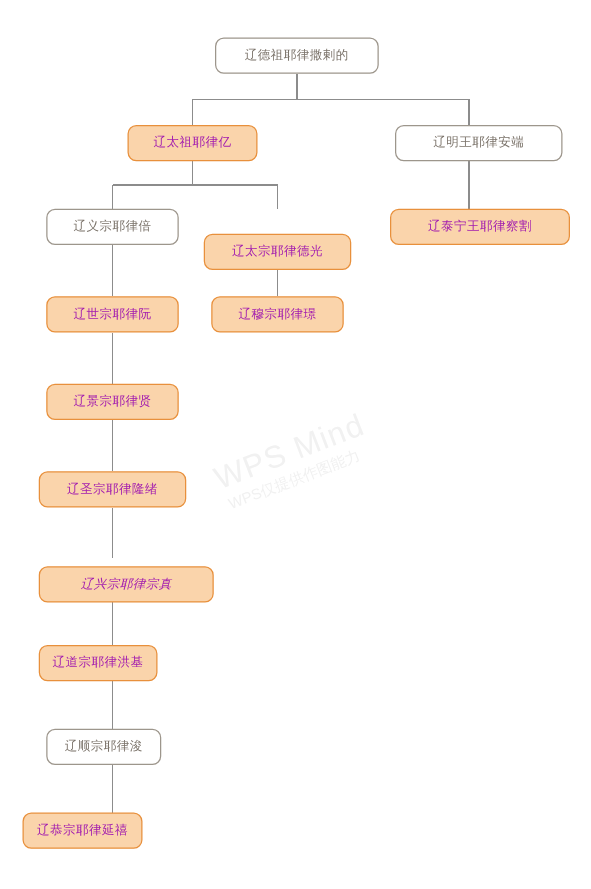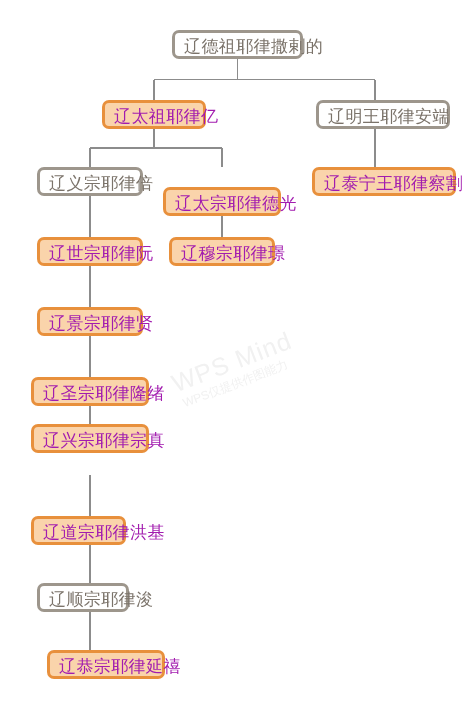--- a/index.html
+++ b/index.html
@@ -63,25 +63,25 @@
     color: #f1f1f1;
   }
   
   .node {
     position: absolute;
     z-index: 3;
     box-sizing: border-box;
     height: 29px;
     line-height: 27px;
     border-radius: 7px;
-    border: 3px solid #c4b5fd;
+    border: 1px solid #c4b5fd;
     background: #ffffff;
     color: #7b7greens;
     color: #7b736a;
-    font-size: 17px;
+    font-size: 10px;
     text-align: center;
     white-space: nowrap;
     padding: 0 9px;
     letter-spacing: 0.4px;
   }
   .node.orange {
     background: #fad4ab;
     border-color: #e8903c;
     color: #a21caf;
   }
@@ -127,19 +127,19 @@
       <div class="node plain" style="left: 172px; top: 30px; width: 131px;">辽德祖耶律撒剌的</div>
       <div class="node orange" style="left: 102px; top: 100px; width: 104px;">辽太祖耶律亿</div>
       <div class="node plain" style="left: 316px; top: 100px; width: 134px;">辽明王耶律安端</div>
       <div class="node plain" style="left: 37px; top: 167px; width: 106px;">辽义宗耶律倍</div>
       <div class="node orange" style="left: 163px; top: 167px; width: 118px; margin-top: 20px;">辽太宗耶律德光</div>
       <div class="node orange" style="left: 312px; top: 167px; width: 144px;">辽泰宁王耶律察割</div>
       <div class="node orange" style="left: 37px; top: 237px; width: 106px;">辽世宗耶律阮</div>
       <div class="node orange" style="left: 169px; top: 237px; width: 106px;">辽穆宗耶律璟</div>
       <div class="node orange" style="left: 37px; top: 307px; width: 106px;">辽景宗耶律贤</div>
       <div class="node orange" style="left: 31px; top: 377px; width: 118px;">辽圣宗耶律隆绪</div>
-      <div class="node orange" style="left: 31px; top: 424px; width: 118px;">辽兴宗耶律宗真</div>
+      <div class="node orange" style="left: 31px; top: 453px; width: 140px; font-style: italic;">辽兴宗耶律宗真</div>
       <div class="node orange" style="left: 31px; top: 516px; width: 95px;">辽道宗耶律洪基</div>
       <div class="node plain" style="left: 37px; top: 583px; width: 92px;">辽顺宗耶律浚</div>
-      <div class="node orange" style="left: 47px; top: 650px; width: 118px;">辽恭宗耶律延禧</div>
+      <div class="node orange" style="left: 18px; top: 650px; width: 96px;">辽恭宗耶律延禧</div>
     </div>
 
 </div>
 
 </body></html>

